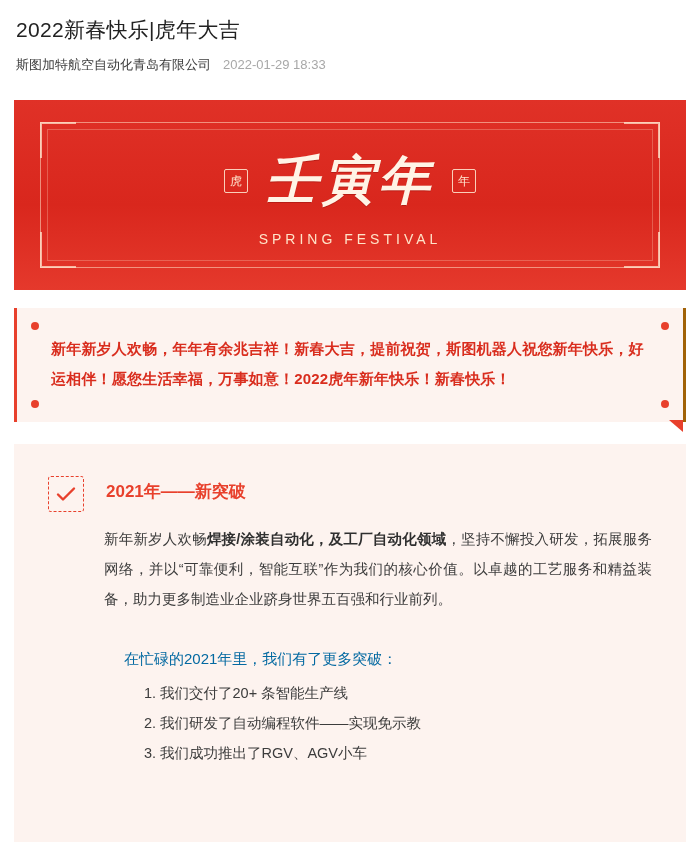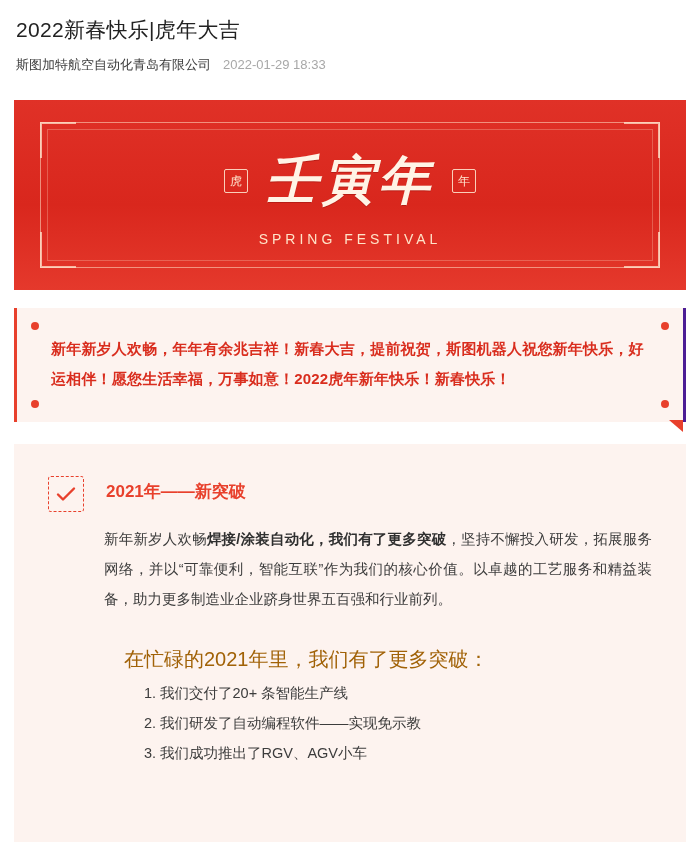--- a/index.html
+++ b/index.html
@@ -121,21 +121,21 @@
     letter-spacing: 4px;
     color: #ffe4c9;
     font-family: "Liberation Sans", sans-serif;
   }
   
   .greet-wrap {
     position: relative;
     margin-top: 18px;
     background: #fdf3ef;
     border-left: 3px solid #e8402c;
-    border-right: 3px solid #4c1d95;
+    border-right: 3px solid #a16207;
     padding: 26px 34px 28px 34px;
   }
   .greet-wrap:before,
   .greet-wrap:after {
     content: "";
     position: absolute;
     width: 8px;
     height: 8px;
     border-radius: 50%;
     background: #e8402c;
@@ -204,23 +204,23 @@
   .para {
     font-size: 14.5px;
     line-height: 30px;
     color: #3c3c3c;
     margin: 12px 0 0 0;
     padding-left: 56px;
     text-align: justify;
   }
   .para b { font-weight: 700; color: #2f2f2f; }
   .list-lead {
-    font-size: 20px;
-    line-height: 30px;
-    color: #a16207;
+    font-size: 15px;
+    line-height: 30px;
+    color: #0369a1;
     margin: 30px 0 0 0;
     padding-left: 76px;
   }
   ol.ach {
     margin: 4px;
     padding-left: 92px;
     list-style: none;
     font-size: 14.5px;
     line-height: 30px;
     color: #3c3c3c;
@@ -272,21 +272,21 @@
   <div class="body-card">
     <div class="section-head">
       <div class="check-box">
         <svg width="20" height="16" viewBox="0 0 20 16" aria-hidden="true">
           <path d="M2 8.5 L7 13.5 L18 2.5" fill="none" stroke="#e8402c" stroke-width="2.4" stroke-linecap="round" stroke-linejoin="round"></path>
         </svg>
       </div>
       <div class="section-title">2021年——新突破</div>
     </div>
 
-    <p class="para"><span>新年新岁人欢畅</span><b>焊接/涂装自动化，我们有了更多突破</b><span>，坚持不懈投入研发，拓展服务网络，并以“可靠便利，智能互联”作为我们的核心价值。以卓越的工艺服务和精益装备，助力更多制造业企业跻身世界五百强和行业前列。</span></p>
+    <p class="para"><span>新年新岁人欢畅</span><b>焊接/涂装自动化，及工厂自动化领域</b><span>，坚持不懈投入研发，拓展服务网络，并以“可靠便利，智能互联”作为我们的核心价值。以卓越的工艺服务和精益装备，助力更多制造业企业跻身世界五百强和行业前列。</span></p>
 
     <p class="list-lead">在忙碌的2021年里，我们有了更多突破：</p>
 
     <ol class="ach">
       <li><span class="num">1.</span><span>我们交付了20+ 条智能生产线</span></li>
       <li><span class="num">2.</span><span>我们研发了自动编程软件——实现免示教</span></li>
       <li><span class="num">3.</span><span>我们成功推出了RGV、AGV小车</span></li>
     </ol>
   </div>
 

